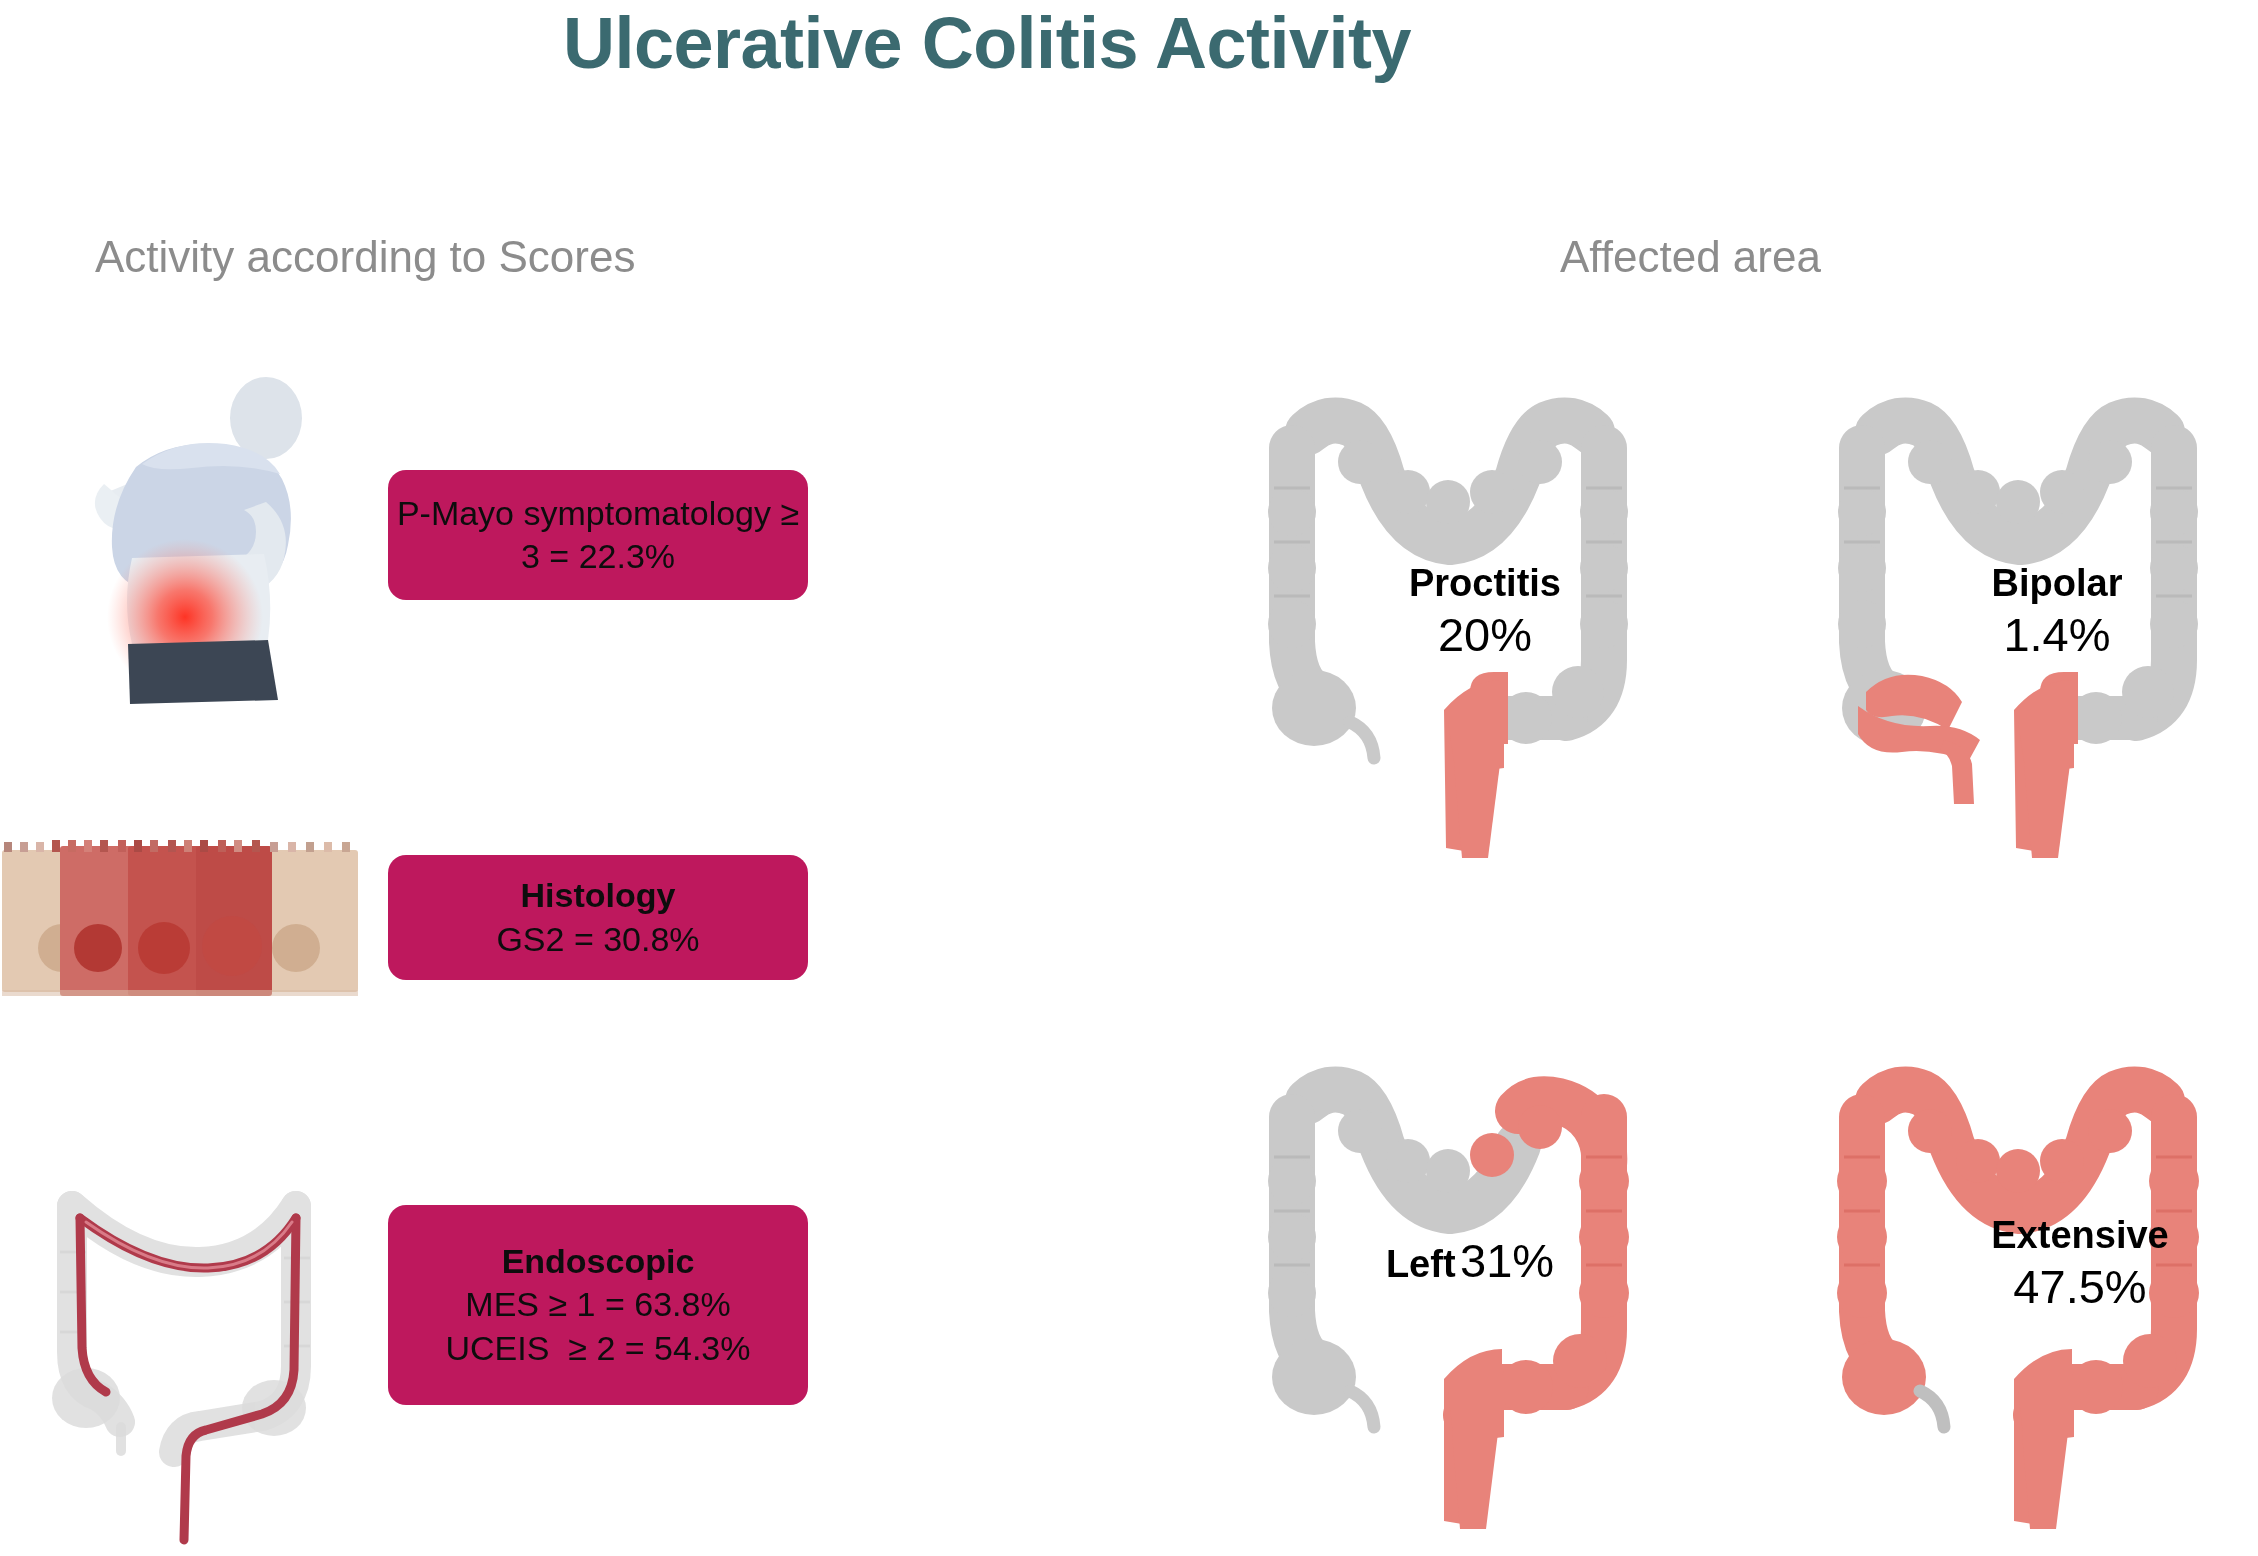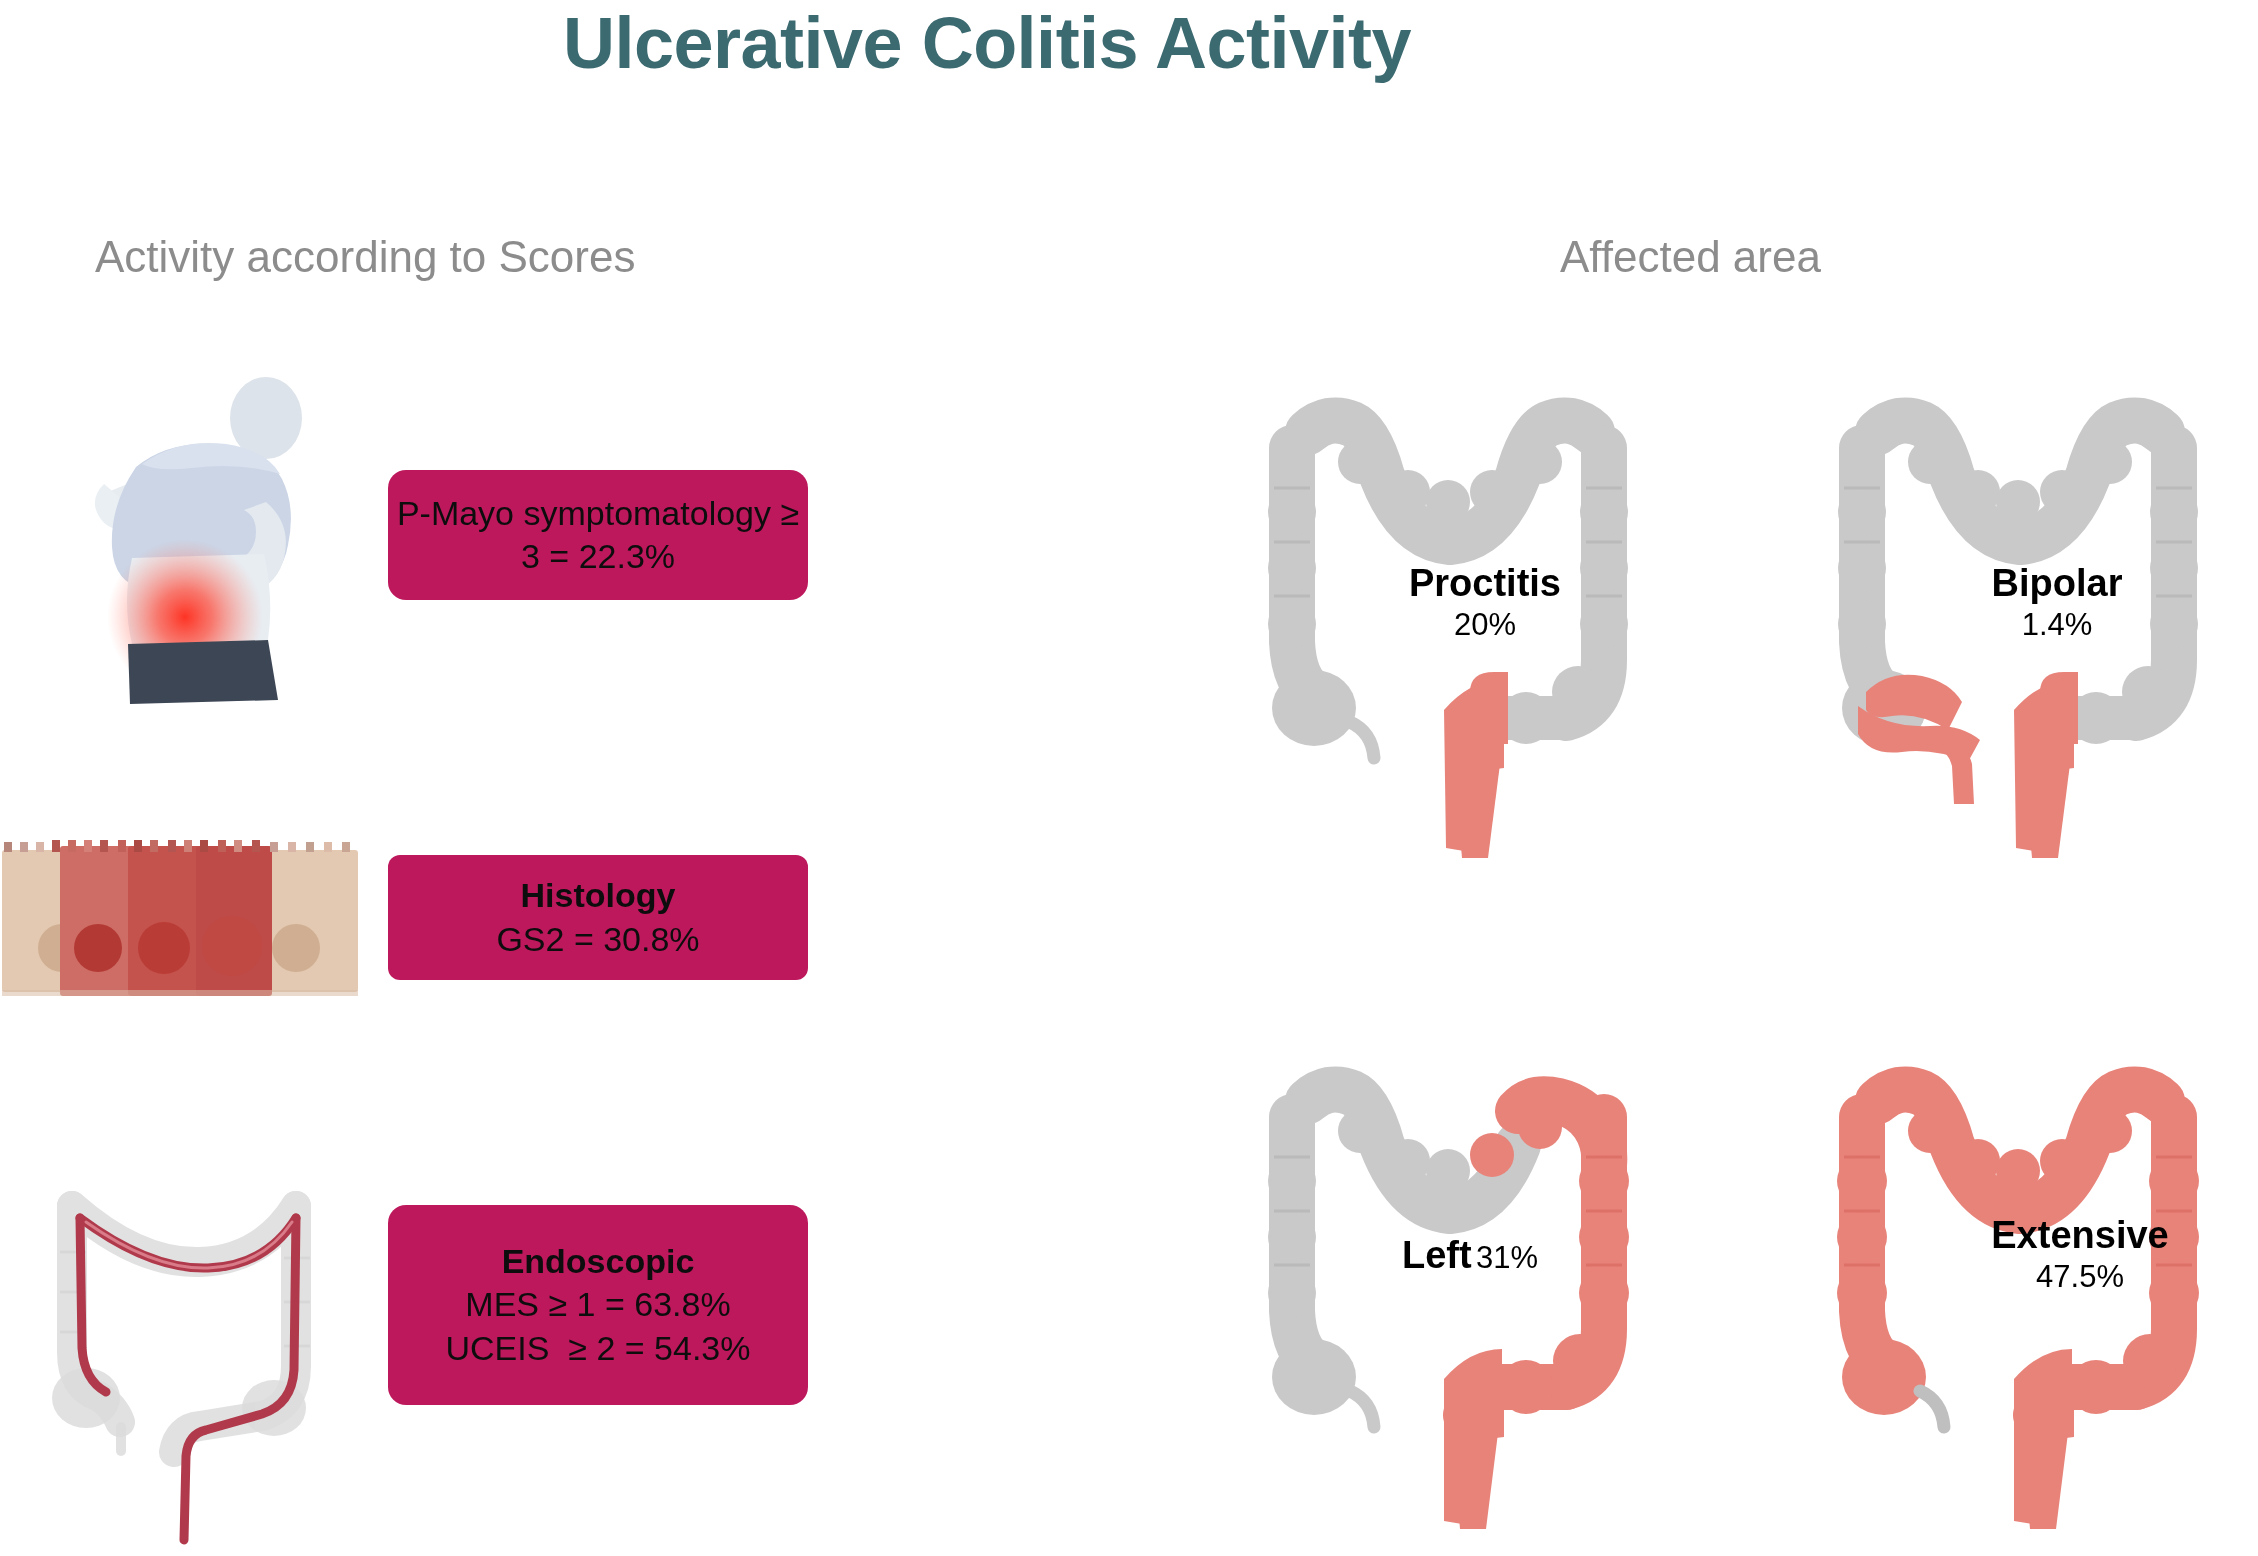--- a/index.html
+++ b/index.html
@@ -36,21 +36,21 @@
     text-align: center;
     color: #0d0d0d;
     display: flex; flex-direction: column;
     align-items: center; justify-content: center;
     padding: 18px 24px;
   }
   .card .line { font-size: 34px; line-height: 1.27; white-space: pre; }
   .card .line.bold { font-weight: bold; }
 
   #card-1 { left: 388px; top: 470px; width: 420px; height: 130px; }
-  #card-2 { left: 388px; top: 855px; width: 420px; height: 125px; border-radius: 12px; }
+  #card-2 { left: 388px; top: 855px; width: 420px; height: 125px; }
   #card-3 { left: 388px; top: 1205px; width: 420px; height: 200px; }
 
   
   #fig-person { position: absolute; left: 70px; top: 372px; width: 270px; height: 335px; }
 
   
   #fig-histology { position: absolute; left: 0px; top: 836px; width: 360px; height: 168px; }
 
   
   #fig-endoscopy { position: absolute; left: 20px; top: 1140px; width: 330px; height: 400px; }
@@ -60,21 +60,21 @@
   #colon-proctitis { left: 1248px; top: 392px;  width: 400px; height: 470px; }
   #colon-bipolar   { left: 1818px; top: 392px;  width: 400px; height: 470px; }
   #colon-left      { left: 1248px; top: 1055px; width: 400px; height: 480px; }
   #colon-extensive { left: 1818px; top: 1055px; width: 400px; height: 480px; }
 
   .colon-caption {
     position: absolute; text-align: center; color: #000;
     line-height: 1.22; pointer-events: none;
   }
   .colon-caption .cap-name { font-size: 38px; font-weight: bold; }
-  .colon-caption .cap-val  { font-size: 31px; font-weight: normal; }
+  .colon-caption .cap-val  { font-size: 47px; font-weight: normal; }
   .colon-caption.inline { white-space: nowrap; }
   .colon-caption.inline .cap-name,
   .colon-caption.inline .cap-val { display: inline; }
 
   #cap-proctitis { left: 1340px; top: 560px;  width: 290px; }
   #cap-bipolar   { left: 1912px; top: 560px;  width: 290px; }
   #cap-left      { left: 1320px; top: 1232px; width: 300px; }
   #cap-extensive { left: 1930px; top: 1212px; width: 300px; }
 
   svg { display: block; width: 100%; height: 100%; overflow: visible; }

